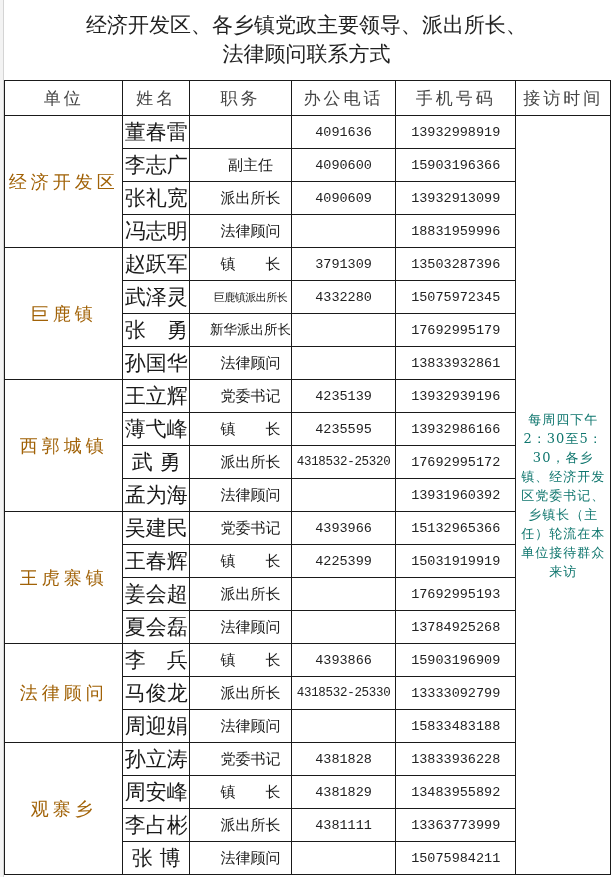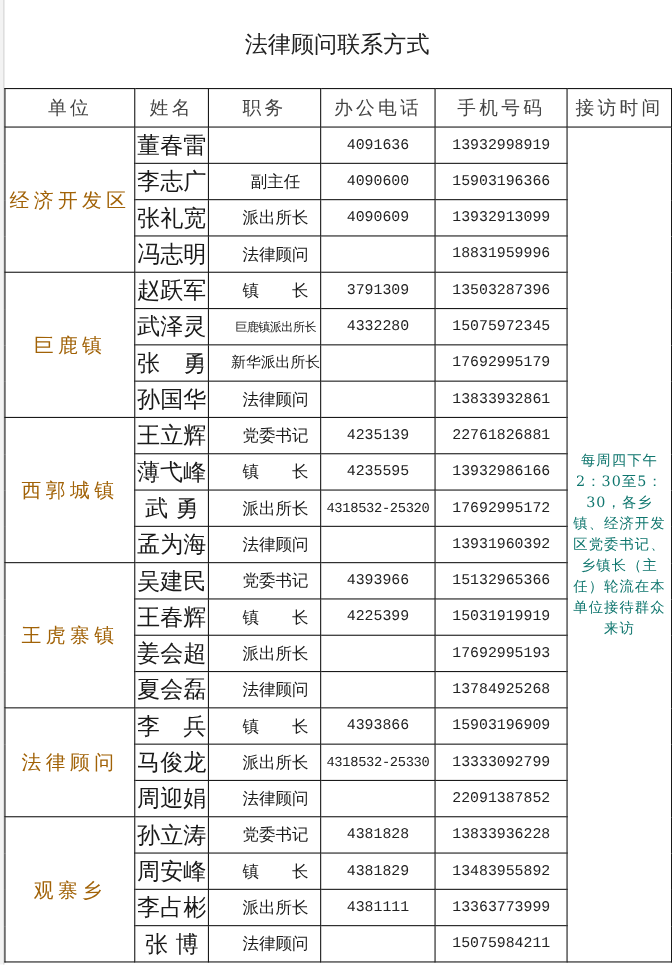--- a/index.html
+++ b/index.html
@@ -21,20 +21,21 @@
   td.num { font-family:"Liberation Mono","DejaVu Sans Mono",monospace; font-size:13.5px; color:#222; }
   td.num.long { font-size:12.5px; letter-spacing:-0.3px; }
   td.note { white-space:normal; font-family:"DejaVu Serif","Liberation Serif",serif; font-size:13px; line-height:19px; padding:0 4px; color:#0f766e; letter-spacing:1px; }
 </style>
 </head>
 <body>
 
 <div class="leftedge"></div>
 
 <div class="title">
+  <div>经济开发区、各乡镇党政主要领导、派出所长、</div>
   <div>法律顾问联系方式</div>
 </div>
 
 <table>
   <colgroup>
     <col style="width:119px">
     <col style="width:67px">
     <col style="width:95px">
     <col style="width:105px">
     <col style="width:123px">
@@ -103,21 +104,21 @@
       <td class="pos">法律顾问</td>
       <td class="num"></td>
       <td class="num">13833932861</td>
     </tr>
 
     <tr>
       <td class="unit" rowspan="4">西郭城镇</td>
       <td class="name">王立辉</td>
       <td class="pos">党委书记</td>
       <td class="num">4235139</td>
-      <td class="num">22761826881</td>
+      <td class="num">13932939196</td>
     </tr>
     <tr>
       <td class="name">薄弋峰</td>
       <td class="pos">镇　　长</td>
       <td class="num">4235595</td>
       <td class="num">13932986166</td>
     </tr>
     <tr>
       <td class="name">武 勇</td>
       <td class="pos">派出所长</td>
@@ -167,21 +168,21 @@
     <tr>
       <td class="name">马俊龙</td>
       <td class="pos">派出所长</td>
       <td class="num long">4318532-25330</td>
       <td class="num">13333092799</td>
     </tr>
     <tr>
       <td class="name">周迎娟</td>
       <td class="pos">法律顾问</td>
       <td class="num"></td>
-      <td class="num">22091387852</td>
+      <td class="num">15833483188</td>
     </tr>
 
     <tr>
       <td class="unit" rowspan="4">观寨乡</td>
       <td class="name">孙立涛</td>
       <td class="pos">党委书记</td>
       <td class="num">4381828</td>
       <td class="num">13833936228</td>
     </tr>
     <tr>

